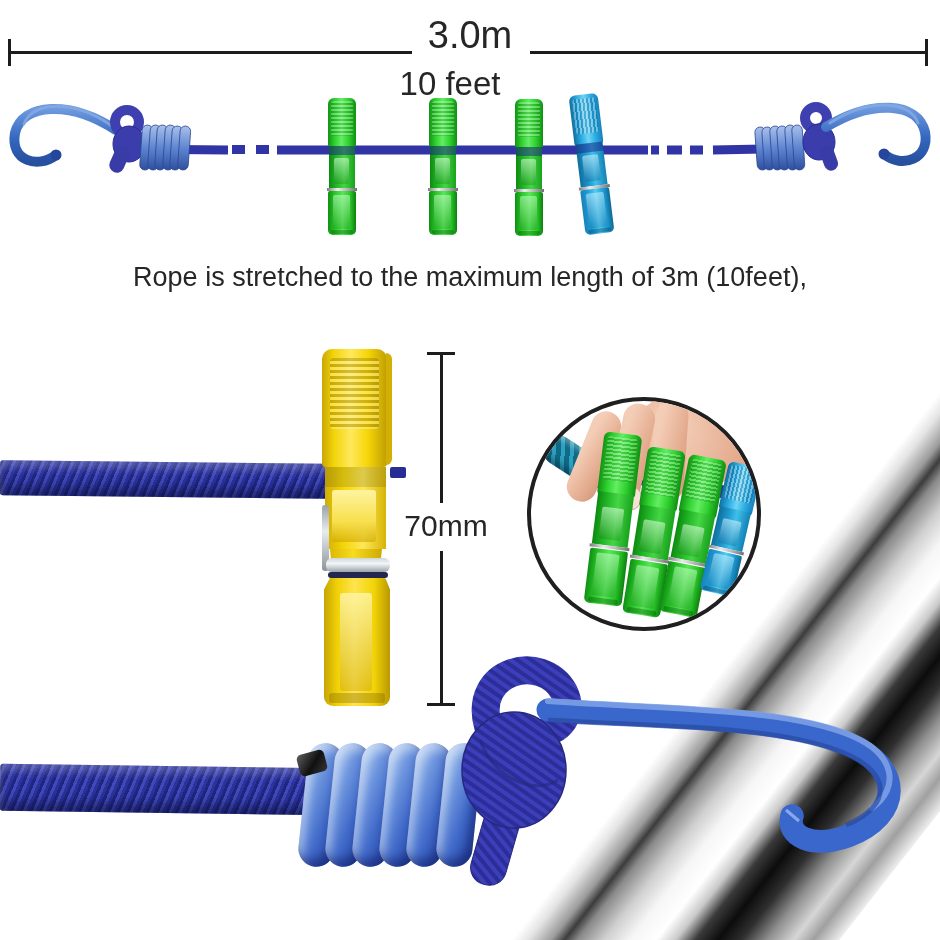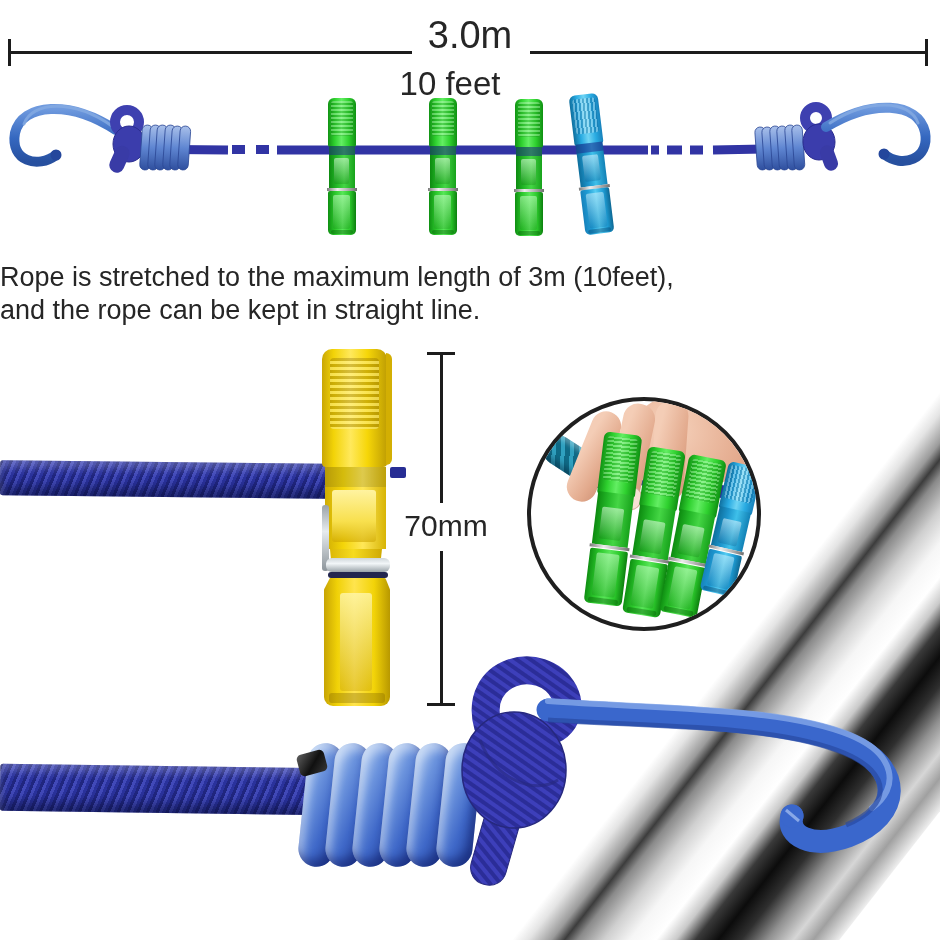--- a/index.html
+++ b/index.html
@@ -10,21 +10,21 @@
   .abs { position:absolute; }
 
   
   .dim-line  { position:absolute; background:var(--dim-line); }
   .dim-label { position:absolute; color:var(--text-color); text-align:center; }
   #total-label-metric   { left:380px; top:14px;  width:180px; font-size:38px; }
   #total-label-imperial { left:360px; top:52px;  width:180px; font-size:33px;margin-top:13px; }
   #clip-length-label    { left:398px; top:509px; width:96px;  font-size:30px; }
 
   
-  .caption { position:absolute; left:0; top:261px; width:940px; 
+  .caption { position:absolute; left:0; top:261px; width:940px; text-align:center;
              font-size:27px; line-height:33px; color:var(--text-color); }
 
   
   .clip { position:absolute; width:30px; height:137px; z-index:3; }
   .clip .grip { position:absolute; top:0; left:1px; right:1px; height:36%;
                 border-radius:6px 6px 2px 2px; }
   .clip .grip::after { content:""; position:absolute; left:10%; right:10%; top:7%; height:70%;
                 border-radius:3px;
                 background:repeating-linear-gradient(180deg, rgba(255,255,255,.28) 0 2px, rgba(0,70,0,.16) 2px 4px); }
   .clip .jaw  { position:absolute; top:35%; left:2px; right:2px; height:30.5%; }
@@ -219,21 +219,20 @@
   </div>
   <div class="clip blue" style="left:576px;top:94px;width:31px;height:140px;transform:rotate(-7deg)">
     <div class="grip"></div>
     <div class="jaw"></div>
     <div class="spring"></div>
     <div class="lower"></div>
   </div>
 
   <div class="caption">
     <div>Rope is stretched to the maximum length of 3m (10feet),</div>
-    <div>and the rope can be kept in straight line.</div>
   </div>
 
   <div class="braid" style="left:0;top:462px;width:332px;height:35px;transform:rotate(.6deg);z-index:2"></div>
   <div class="abs" style="left:390px;top:467px;width:16px;height:11px;background:#272d94;border-radius:2px;z-index:2"></div>
 
   <div class="abs" id="yellow-clip">
     <div class="y-top"></div>
     <div class="y-flange"></div>
     <div class="y-jaw"></div>
     <div class="y-waist"></div>

